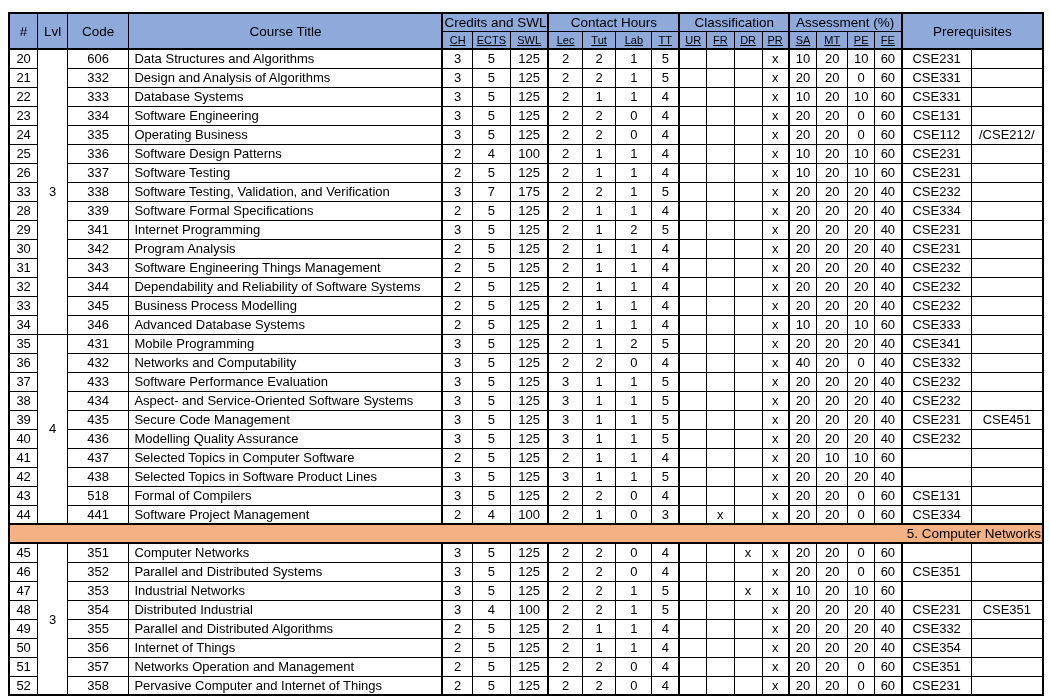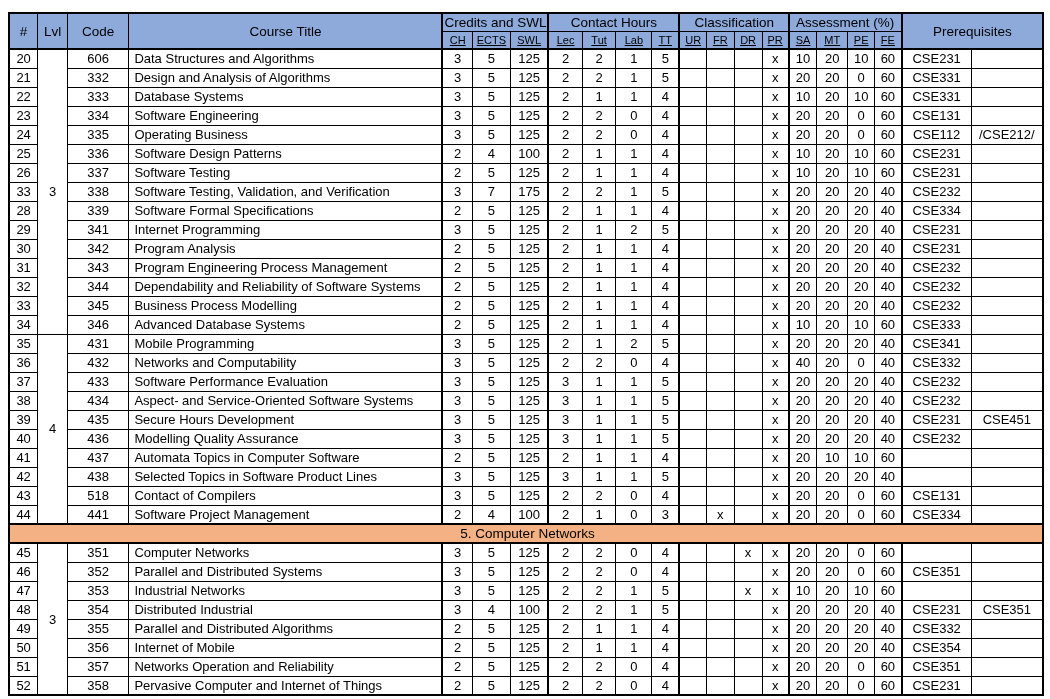--- a/index.html
+++ b/index.html
@@ -6,21 +6,21 @@
   body{font-family:"Liberation Sans",sans-serif;color:#000;}
   .page{width:1050px;height:699px;box-sizing:border-box;padding:12px 6px 0 8px;background:#fff;overflow:hidden;}
   table{border-collapse:collapse;table-layout:fixed;border:2px solid #000;}
   th,td{border:1px solid #000;box-sizing:border-box;overflow:hidden;white-space:nowrap;}
   thead th{background:var(--header-bg,#8EAADB);font-weight:normal;font-size:13.5px;height:18px;text-align:center;padding:0 1px;}
   thead tr.sub th{font-size:11px;text-decoration:underline;}
   thead{border-bottom:2px solid #000;}
   td{font-size:13px;height:19px;text-align:center;padding:0 1px;vertical-align:middle;}
   td.title{text-align:left;padding-left:5px;}
   td.lvl{vertical-align:middle;text-align:center;}
-  tr.section-row td{background:var(--section-bg,#F4B183);text-align:center;padding-left:4px;font-size:13.5px;border-top:2px solid #000;border-bottom:2px solid #000;height:19px;}
+  tr.section-row td{background:var(--section-bg,#F4B183);text-align:right;padding-left:4px;font-size:13.5px;border-top:2px solid #000;border-bottom:2px solid #000;height:19px;}
   .b-left{border-left:2px solid #000;}
 </style>
 </head>
 <body>
 
 <div class="page">
   <table>
     <colgroup>
       <col style="width:29px">
         <col style="width:30px">
@@ -314,21 +314,21 @@
           <td class="b-left">20</td>
           <td>20</td>
           <td>20</td>
           <td>40</td>
           <td class="b-left">CSE231</td>
           <td></td>
         </tr>
         <tr>
           <td>31</td>
           <td>343</td>
-          <td class="title">Program Engineering Process Management</td>
+          <td class="title">Software Engineering Things Management</td>
           <td class="b-left">2</td>
           <td>5</td>
           <td>125</td>
           <td class="b-left">2</td>
           <td>1</td>
           <td>1</td>
           <td>4</td>
           <td class="b-left"></td>
           <td></td>
           <td></td>
@@ -491,21 +491,21 @@
           <td class="b-left">20</td>
           <td>20</td>
           <td>20</td>
           <td>40</td>
           <td class="b-left">CSE232</td>
           <td></td>
         </tr>
         <tr>
           <td>39</td>
           <td>435</td>
-          <td class="title">Secure Hours Development</td>
+          <td class="title">Secure Code Management</td>
           <td class="b-left">3</td>
           <td>5</td>
           <td>125</td>
           <td class="b-left">3</td>
           <td>1</td>
           <td>1</td>
           <td>5</td>
           <td class="b-left"></td>
           <td></td>
           <td></td>
@@ -535,21 +535,21 @@
           <td class="b-left">20</td>
           <td>20</td>
           <td>20</td>
           <td>40</td>
           <td class="b-left">CSE232</td>
           <td></td>
         </tr>
         <tr>
           <td>41</td>
           <td>437</td>
-          <td class="title">Automata Topics in Computer Software</td>
+          <td class="title">Selected Topics in Computer Software</td>
           <td class="b-left">2</td>
           <td>5</td>
           <td>125</td>
           <td class="b-left">2</td>
           <td>1</td>
           <td>1</td>
           <td>4</td>
           <td class="b-left"></td>
           <td></td>
           <td></td>
@@ -579,21 +579,21 @@
           <td class="b-left">20</td>
           <td>20</td>
           <td>20</td>
           <td>40</td>
           <td class="b-left"></td>
           <td></td>
         </tr>
         <tr>
           <td>43</td>
           <td>518</td>
-          <td class="title">Contact of Compilers</td>
+          <td class="title">Formal of Compilers</td>
           <td class="b-left">3</td>
           <td>5</td>
           <td>125</td>
           <td class="b-left">2</td>
           <td>2</td>
           <td>0</td>
           <td>4</td>
           <td class="b-left"></td>
           <td></td>
           <td></td>
@@ -737,21 +737,21 @@
           <td class="b-left">20</td>
           <td>20</td>
           <td>20</td>
           <td>40</td>
           <td class="b-left">CSE332</td>
           <td></td>
         </tr>
         <tr>
           <td>50</td>
           <td>356</td>
-          <td class="title">Internet of Mobile</td>
+          <td class="title">Internet of Things</td>
           <td class="b-left">2</td>
           <td>5</td>
           <td>125</td>
           <td class="b-left">2</td>
           <td>1</td>
           <td>1</td>
           <td>4</td>
           <td class="b-left"></td>
           <td></td>
           <td></td>
@@ -759,21 +759,21 @@
           <td class="b-left">20</td>
           <td>20</td>
           <td>20</td>
           <td>40</td>
           <td class="b-left">CSE354</td>
           <td></td>
         </tr>
         <tr>
           <td>51</td>
           <td>357</td>
-          <td class="title">Networks Operation and Reliability</td>
+          <td class="title">Networks Operation and Management</td>
           <td class="b-left">2</td>
           <td>5</td>
           <td>125</td>
           <td class="b-left">2</td>
           <td>2</td>
           <td>0</td>
           <td>4</td>
           <td class="b-left"></td>
           <td></td>
           <td></td>

